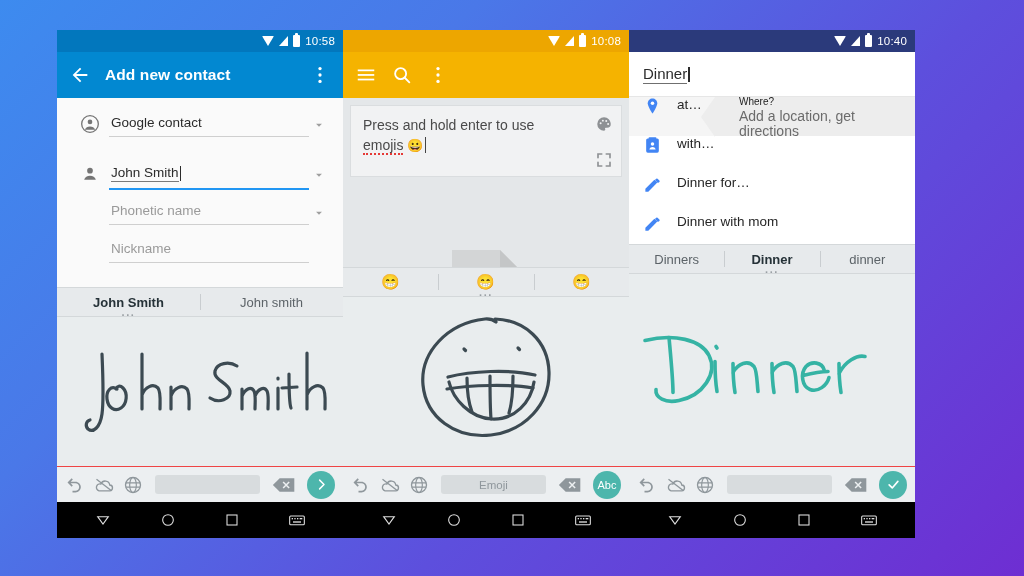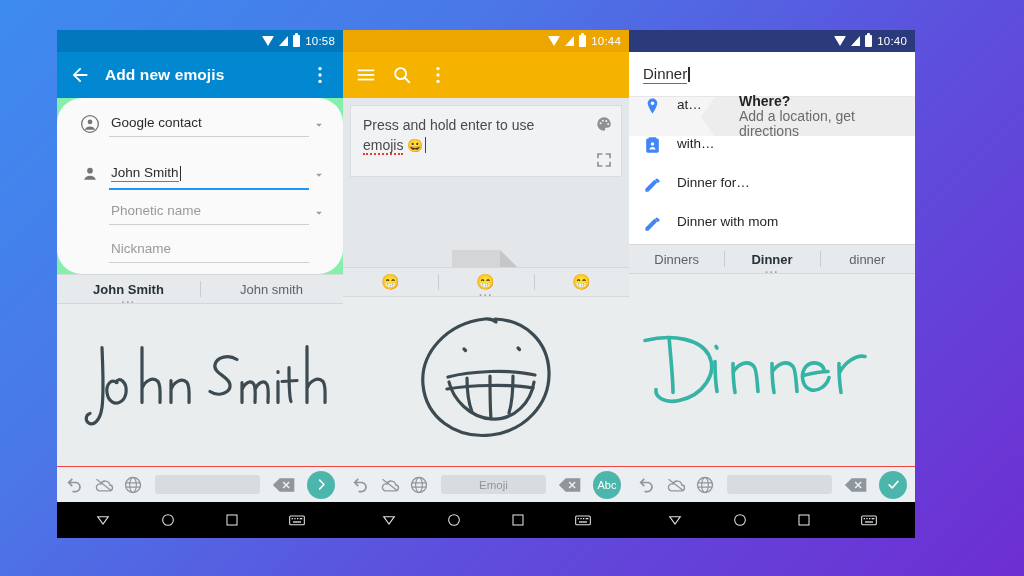--- a/index.html
+++ b/index.html
@@ -18,21 +18,21 @@
     left: 57px; top: 30px;
     width: 858px; height: 508px;
     display: flex;
   }
 
   .phone {
     width: 286px;
     height: 508px;
     position: relative;
     overflow: hidden;
-    background: #86efac;
+    background: #fef9c3;
     display: flex;
     flex-direction: column;
   }
 
   
   .statusbar {
     height: 22px;
     flex: 0 0 22px;
     display: flex;
     align-items: center;
@@ -91,23 +91,22 @@
     flex: 1;
     letter-spacing: .1px;
   }
   .ab-icon { width: 22px; height: 22px; flex: 0 0 22px; }
   .ab-icon svg { display: block; width: 100%; height: 100%; fill: #fff; }
 
   
   .form-body {
     background: #fafafa;
     flex: 1;
-    padding: 12px 0 0 0;
-    position: relative;
-    border-radius: 25px;
+    padding: 12px 0 13px 0;
+    position: relative;
   }
   .row {
     display: flex;
     align-items: flex-start;
     padding: 0 14px 0 14px;
     min-height: 38px;
   }
   .row .lead {
     width: 38px; flex: 0 0 38px;
     display: flex; align-items: center; justify-content: center;
@@ -240,21 +239,21 @@
   }
   .tooltip:before {
     content: "";
     position: absolute;
     left: 0; top: 50%;
     transform: translate(-100%, -50%);
     border-top: 20px solid transparent;
     border-bottom: 20px solid transparent;
     border-right: 14px solid #ededed;
   }
-  .tooltip .t1 { font-size: 14px; font-weight: bold; color: #222; line-height: 15px; }
+  .tooltip .t1 { font-size: 10px; font-weight: normal; color: #222; line-height: 15px; }
   .tooltip .t2 { font-size: 14px; color: #6b6b6b; line-height: 15px; }
 
   
   .suggest {
     flex: 0 0 30px;
     height: 30px;
     background: #e7eaec;
     border-top: 1px solid #d4d8da;
     border-bottom: 1px solid #d4d8da;
     display: flex;
@@ -367,21 +366,21 @@
       <span class="ic-batt"></span>
       <span class="sb-time">10:58</span>
     </div>
 
     <div class="appbar ab-blue">
       <span class="ab-icon">
         <svg viewBox="0 0 24 24">
             <path d="M20 11H7.8l5.6-5.6L12 4l-8 8 8 8 1.4-1.4L7.8 13H20v-2z"></path>
           </svg>
       </span>
-      <span class="title">Add new emojis</span>
+      <span class="title">Add new contact</span>
       <span class="ab-icon">
         <svg viewBox="0 0 24 24">
             <circle cx="12" cy="5" r="1.8"></circle>
             <circle cx="12" cy="12" r="1.8"></circle>
             <circle cx="12" cy="19" r="1.8"></circle>
           </svg>
       </span>
     </div>
 
     <div class="form-body">
@@ -512,21 +511,21 @@
           </svg></span>
     </div>
   </div>
 
   <div class="phone">
 
     <div class="statusbar sb-amber">
       <span class="ic-wifi"></span>
       <span class="ic-signal"></span>
       <span class="ic-batt"></span>
-      <span class="sb-time">10:44</span>
+      <span class="sb-time">10:08</span>
     </div>
 
     <div class="appbar ab-amber">
       <span class="ab-icon">
         <svg viewBox="0 0 24 24">
             <rect x="3" y="6" width="18" height="1.9"></rect>
             <rect x="3" y="11" width="18" height="1.9"></rect>
             <rect x="3" y="16" width="18" height="1.9"></rect>
           </svg>
       </span>

